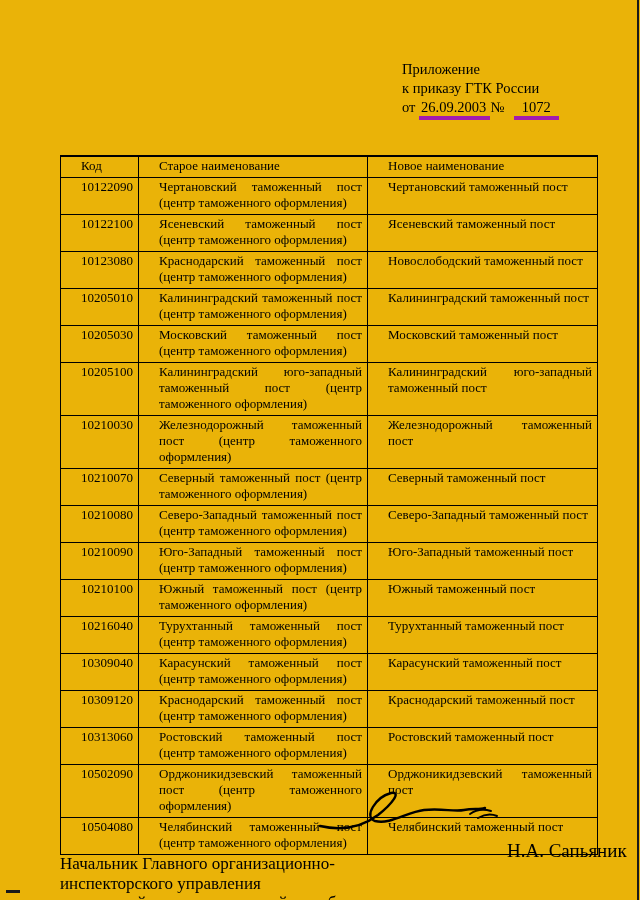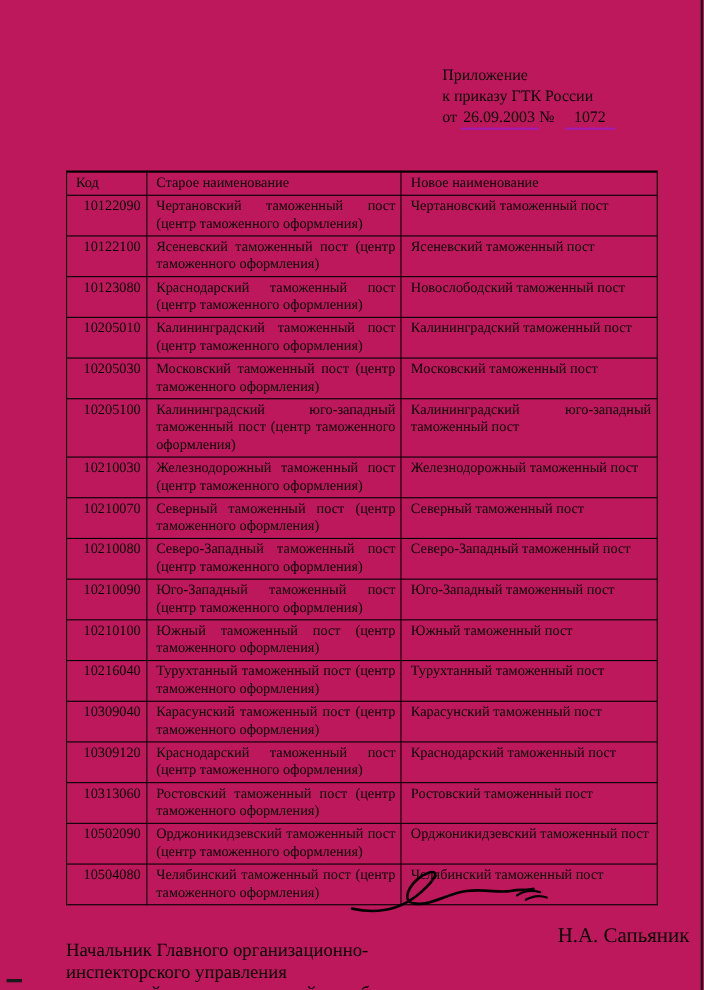--- a/index.html
+++ b/index.html
@@ -1,34 +1,34 @@
 <!DOCTYPE html>
 <html><head>
 <meta charset="utf-8">
 <style>
   * { margin:0; padding:0; box-sizing:border-box; }
   html,body { background:#e9e9e9; }
   body { font-family:"Liberation Serif", serif; color:#000; }
   .page {
-    position:relative; width:640px; height:900px; background:#be185d;
+    position:relative; width:640px; height:900px; background:#eab308;
     margin:0 auto; overflow:hidden;
   }
   
   .doc-header {
     position:absolute; left:402px; top:60px;
     font-size:14.5px; line-height:19px; white-space:nowrap;
   }
-  .doc-header .u { border-bottom:2px solid #a21caf; padding:0 4px 1px 2px; }
+  .doc-header .u { border-bottom:4px solid #a21caf; padding:0 4px 1px 2px; }
   .doc-header .num { margin-left:6px; padding:0 8px 1px 8px; }
 
   
   .table-wrap { position:absolute; left:60px; top:155px; width:538px; }
   table { border-collapse:collapse; width:100%; font-size:13px; line-height:16px; }
   table { border-top:2px solid #000; }
-  th, td { border:1px solid #000; vertical-align:top; padding:1px 5px 3px 8px; }
+  th, td { border:1px solid #000; vertical-align:top; padding:1px 5px 3px 20px; }
   th { font-weight:normal; text-align:left; height:17px; }
   col.c-code { width:73px; }
   col.c-old  { width:232px; }
   col.c-new  { width:233px; }
   td.code { text-align:right; }
   td.old  { text-align:justify; }
   td.new  { text-align:justify;margin-top:14px; }
 
   
   .footer-block {

